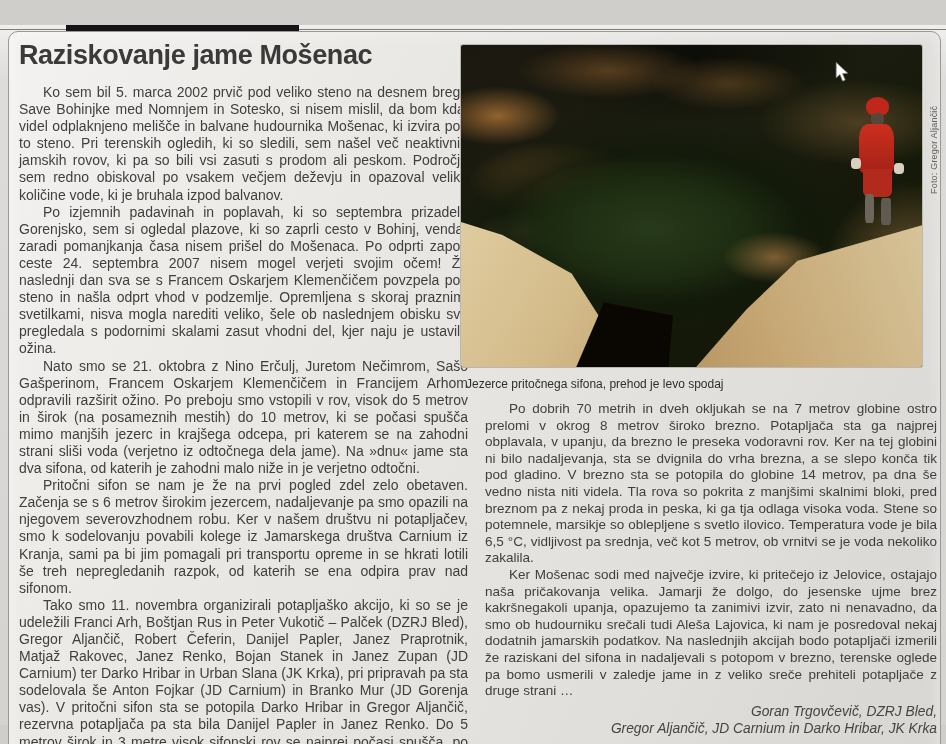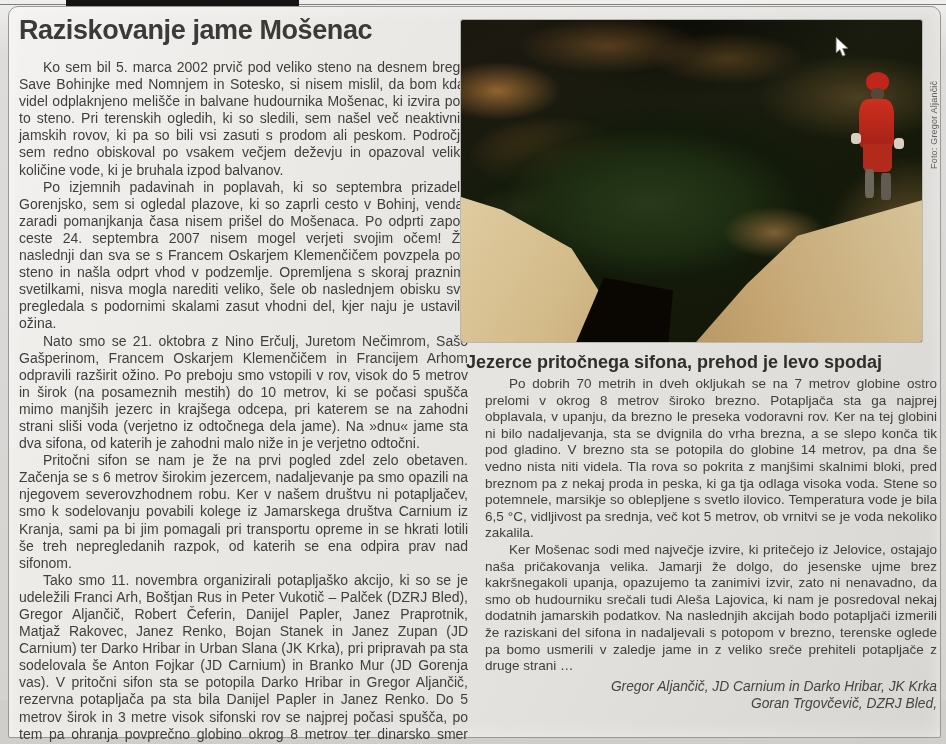--- a/index.html
+++ b/index.html
@@ -3,21 +3,21 @@
 <meta charset="utf-8">
 <style>
   html,body{margin:0;padding:0;}
   body{
     width:946px;height:744px;
     font-family:"Liberation Sans",sans-serif;
     background:#cfcecb;
     overflow:hidden;
   }
   .canvas{position:relative;width:946px;height:700px;
-    background:linear-gradient(180deg,#efefee 0%,#dddcda 8%,#d4d3d0 100%);}
+    background:linear-gradient(180deg,#efefee 0%,#dddcda 8%,#d4d3d0 100%);margin-top:25px;}
   .top-black-bar{position:absolute;left:66px;top:0;width:233px;height:6px;background:#141414;}
   .top-hairline{position:absolute;left:0;top:4px;width:946px;height:1px;background:#7e7d7b;}
   .page{
     position:absolute;left:8px;top:6px;width:931px;height:730px;
     border:1px solid #999896;
     border-radius:10px 10px 2px 2px;
     background:linear-gradient(115deg,#f3f2f0 0%,#eae9e6 30%,#e3e1de 65%,#d8d6d3 100%);
     box-shadow:inset 0 0 18px rgba(255,255,255,.45);
   }
   .title{
@@ -25,21 +25,21 @@
     font-size:27px;font-weight:700;letter-spacing:-.4px;
     color:#3b3a38;
   }
   .textcol{color:#403f3d;text-align:justify;}
   .textcol p{margin:0;text-indent:24px;}
   .col-left{position:absolute;left:10px;top:52px;width:449px;font-size:14px;line-height:17.1px;}
   .col-right{position:absolute;left:476px;top:369px;width:452px;font-size:13.5px;line-height:16.6px;}
   .signature{margin-top:3px;text-align:right;font-style:italic;color:#45443f;font-size:13.8px;line-height:17px;}
   .caption{
     position:absolute;left:457px;top:345px;width:456px;
-    font-size:18px;font-weight:700;color:#2f2e2c;
+    font-size:12px;font-weight:400;color:#2f2e2c;
   }
   .credit{
     position:absolute;left:920px;top:22px;height:140px;
     writing-mode:vertical-rl;transform:rotate(180deg);
     font-size:9px;color:#605f5d;white-space:nowrap;letter-spacing:.2px;
   }
   
   .photo{
     position:absolute;left:452px;top:13px;width:461px;height:322px;
     overflow:hidden;border-radius:2px;
@@ -134,19 +134,19 @@
     </div>
 
     <div class="credit">Foto: Gregor Aljančič</div>
 
     <div class="caption">Jezerce pritočnega sifona, prehod je levo spodaj</div>
 
     <div class="textcol col-right">
       <p>Po dobrih 70 metrih in dveh okljukah se na 7 metrov globine ostro prelomi v okrog 8 metrov široko brezno. Potapljača sta ga najprej obplavala, v upanju, da brezno le preseka vodoravni rov. Ker na tej globini ni bilo nadaljevanja, sta se dvignila do vrha brezna, a se slepo konča tik pod gladino. V brezno sta se potopila do globine 14 metrov, pa dna še vedno nista niti videla. Tla rova so pokrita z manjšimi skalnimi bloki, pred breznom pa z nekaj proda in peska, ki ga tja odlaga visoka voda. Stene so potemnele, marsikje so oblepljene s svetlo ilovico. Temperatura vode je bila 6,5 °C, vidljivost pa srednja, več kot 5 metrov, ob vrnitvi se je voda nekoliko zakalila.</p>
       <p>Ker Mošenac sodi med največje izvire, ki pritečejo iz Jelovice, ostajajo naša pričakovanja velika. Jamarji že dolgo, do jesenske ujme brez kakršnegakoli upanja, opazujemo ta zanimivi izvir, zato ni nenavadno, da smo ob hudourniku srečali tudi Aleša Lajovica, ki nam je posredoval nekaj dodatnih jamarskih podatkov. Na naslednjih akcijah bodo potapljači izmerili že raziskani del sifona in nadaljevali s potopom v brezno, terenske oglede pa bomo usmerili v zaledje jame in z veliko sreče prehiteli potapljače z druge strani …</p>
       <div class="signature">
+        <div>Goran Trgovčevič, DZRJ Bled,</div>
         <div>Gregor Aljančič, JD Carnium in Darko Hribar, JK Krka</div>
-        <div>Goran Trgovčevič, DZRJ Bled,</div>
       </div>
     </div>
 
   </div>
 </div>
 
 </body></html>

